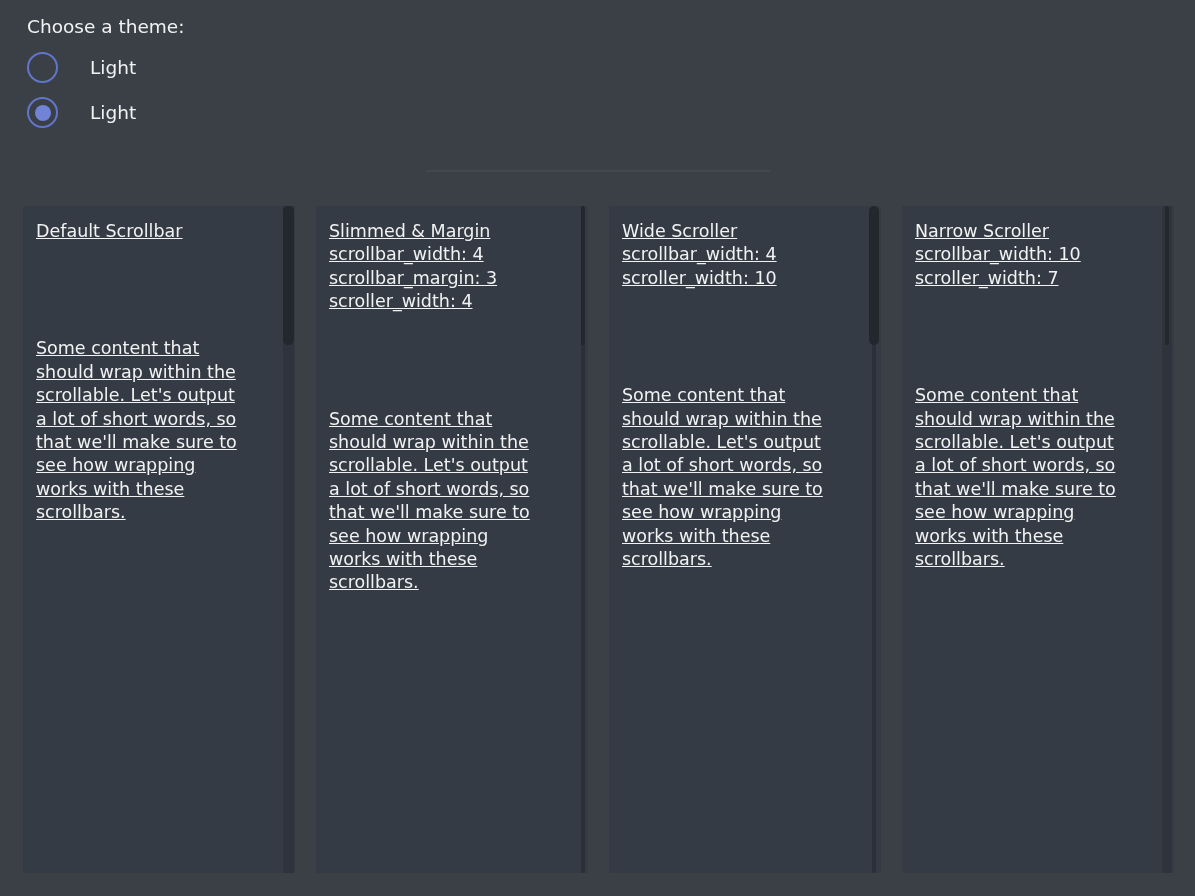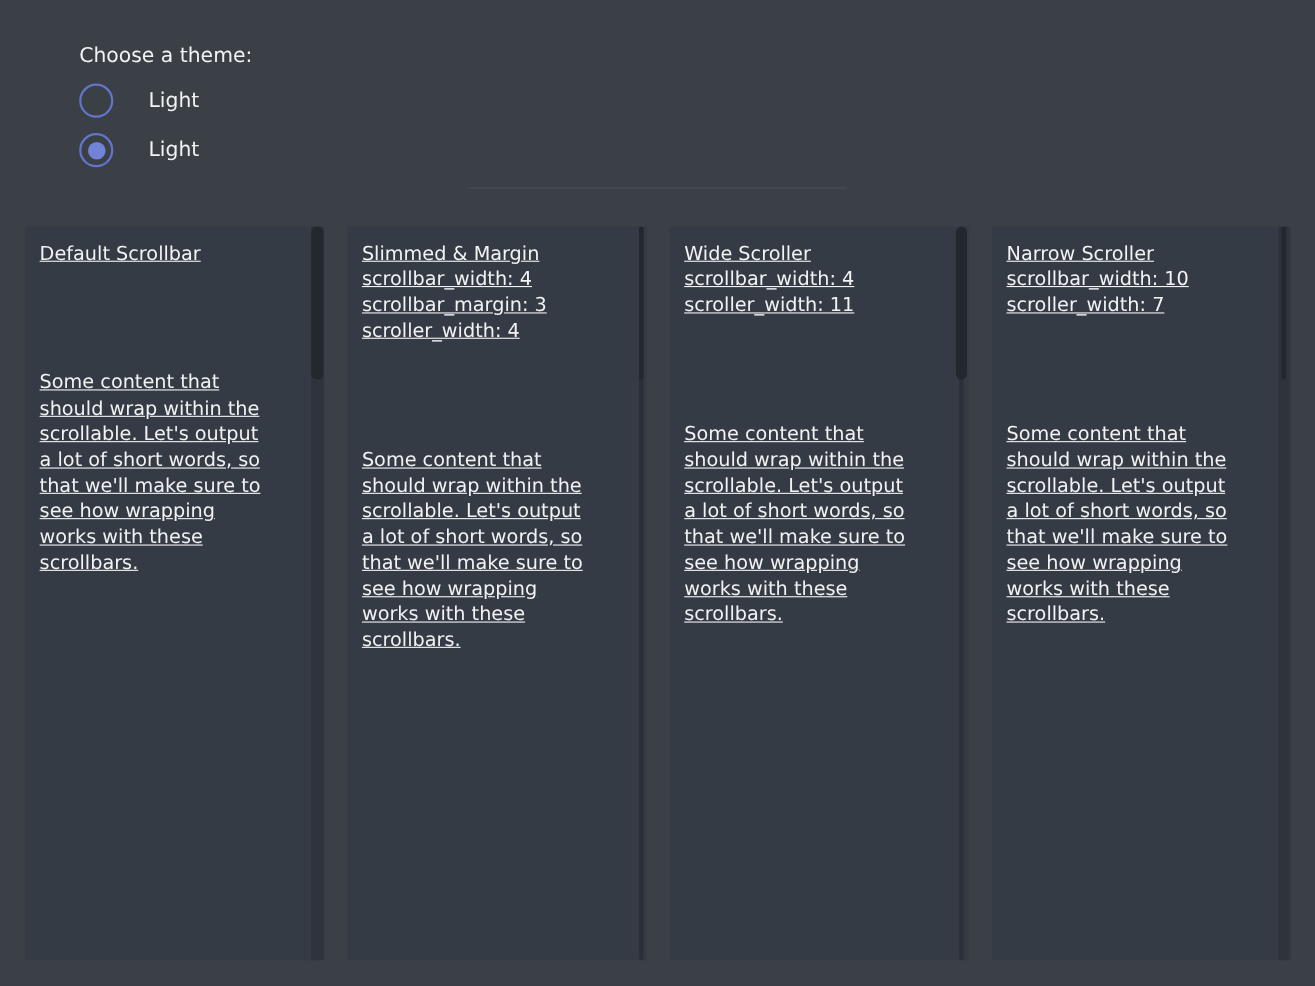--- a/index.html
+++ b/index.html
@@ -18,21 +18,21 @@
   body {
     width: 1195px; height: 896px;
     background: var(--page-bg);
     overflow: hidden;
     font-family: "DejaVu Sans", sans-serif;
     color: var(--text);
     position: relative;
   }
 
   
-  .theme-section { position: absolute; left: 27px; top: 40px; margin-left: 45px; }
+  .theme-section { position: absolute; left: 27px; top: 16px; }
   .section-label { font-size: 18.5px; line-height: 22px; color: var(--text); }
   .radio-row { display: flex; align-items: center; margin-top: 14px; height: 31px; cursor: default; gap: 12px; }
   .radio {
     width: 31px; height: 31px; border-radius: 50%;
     border: 2px solid var(--accent-ring);
     display: inline-block; position: relative; flex: 0 0 auto;
   }
   .radio.checked::after {
     content: ""; position: absolute; left: 50%; top: 50%;
     width: 16px; height: 16px; border-radius: 50%;
@@ -144,21 +144,21 @@
     <div class="sb sb-slim">
       <div class="track"></div>
       <div class="thumb"></div>
     </div>
   </article>
 
   <article class="panel">
     <div class="panel-content">
       <div class="panel-header">Wide Scroller
 scrollbar_width: 4
-scroller_width: 11</div>
+scroller_width: 10</div>
       <div class="panel-body">Some content that
 should wrap within the
 scrollable. Let's output
 a lot of short words, so
 that we'll make sure to
 see how wrapping
 works with these
 scrollbars.</div>
     </div>
     <div class="sb sb-wide">

